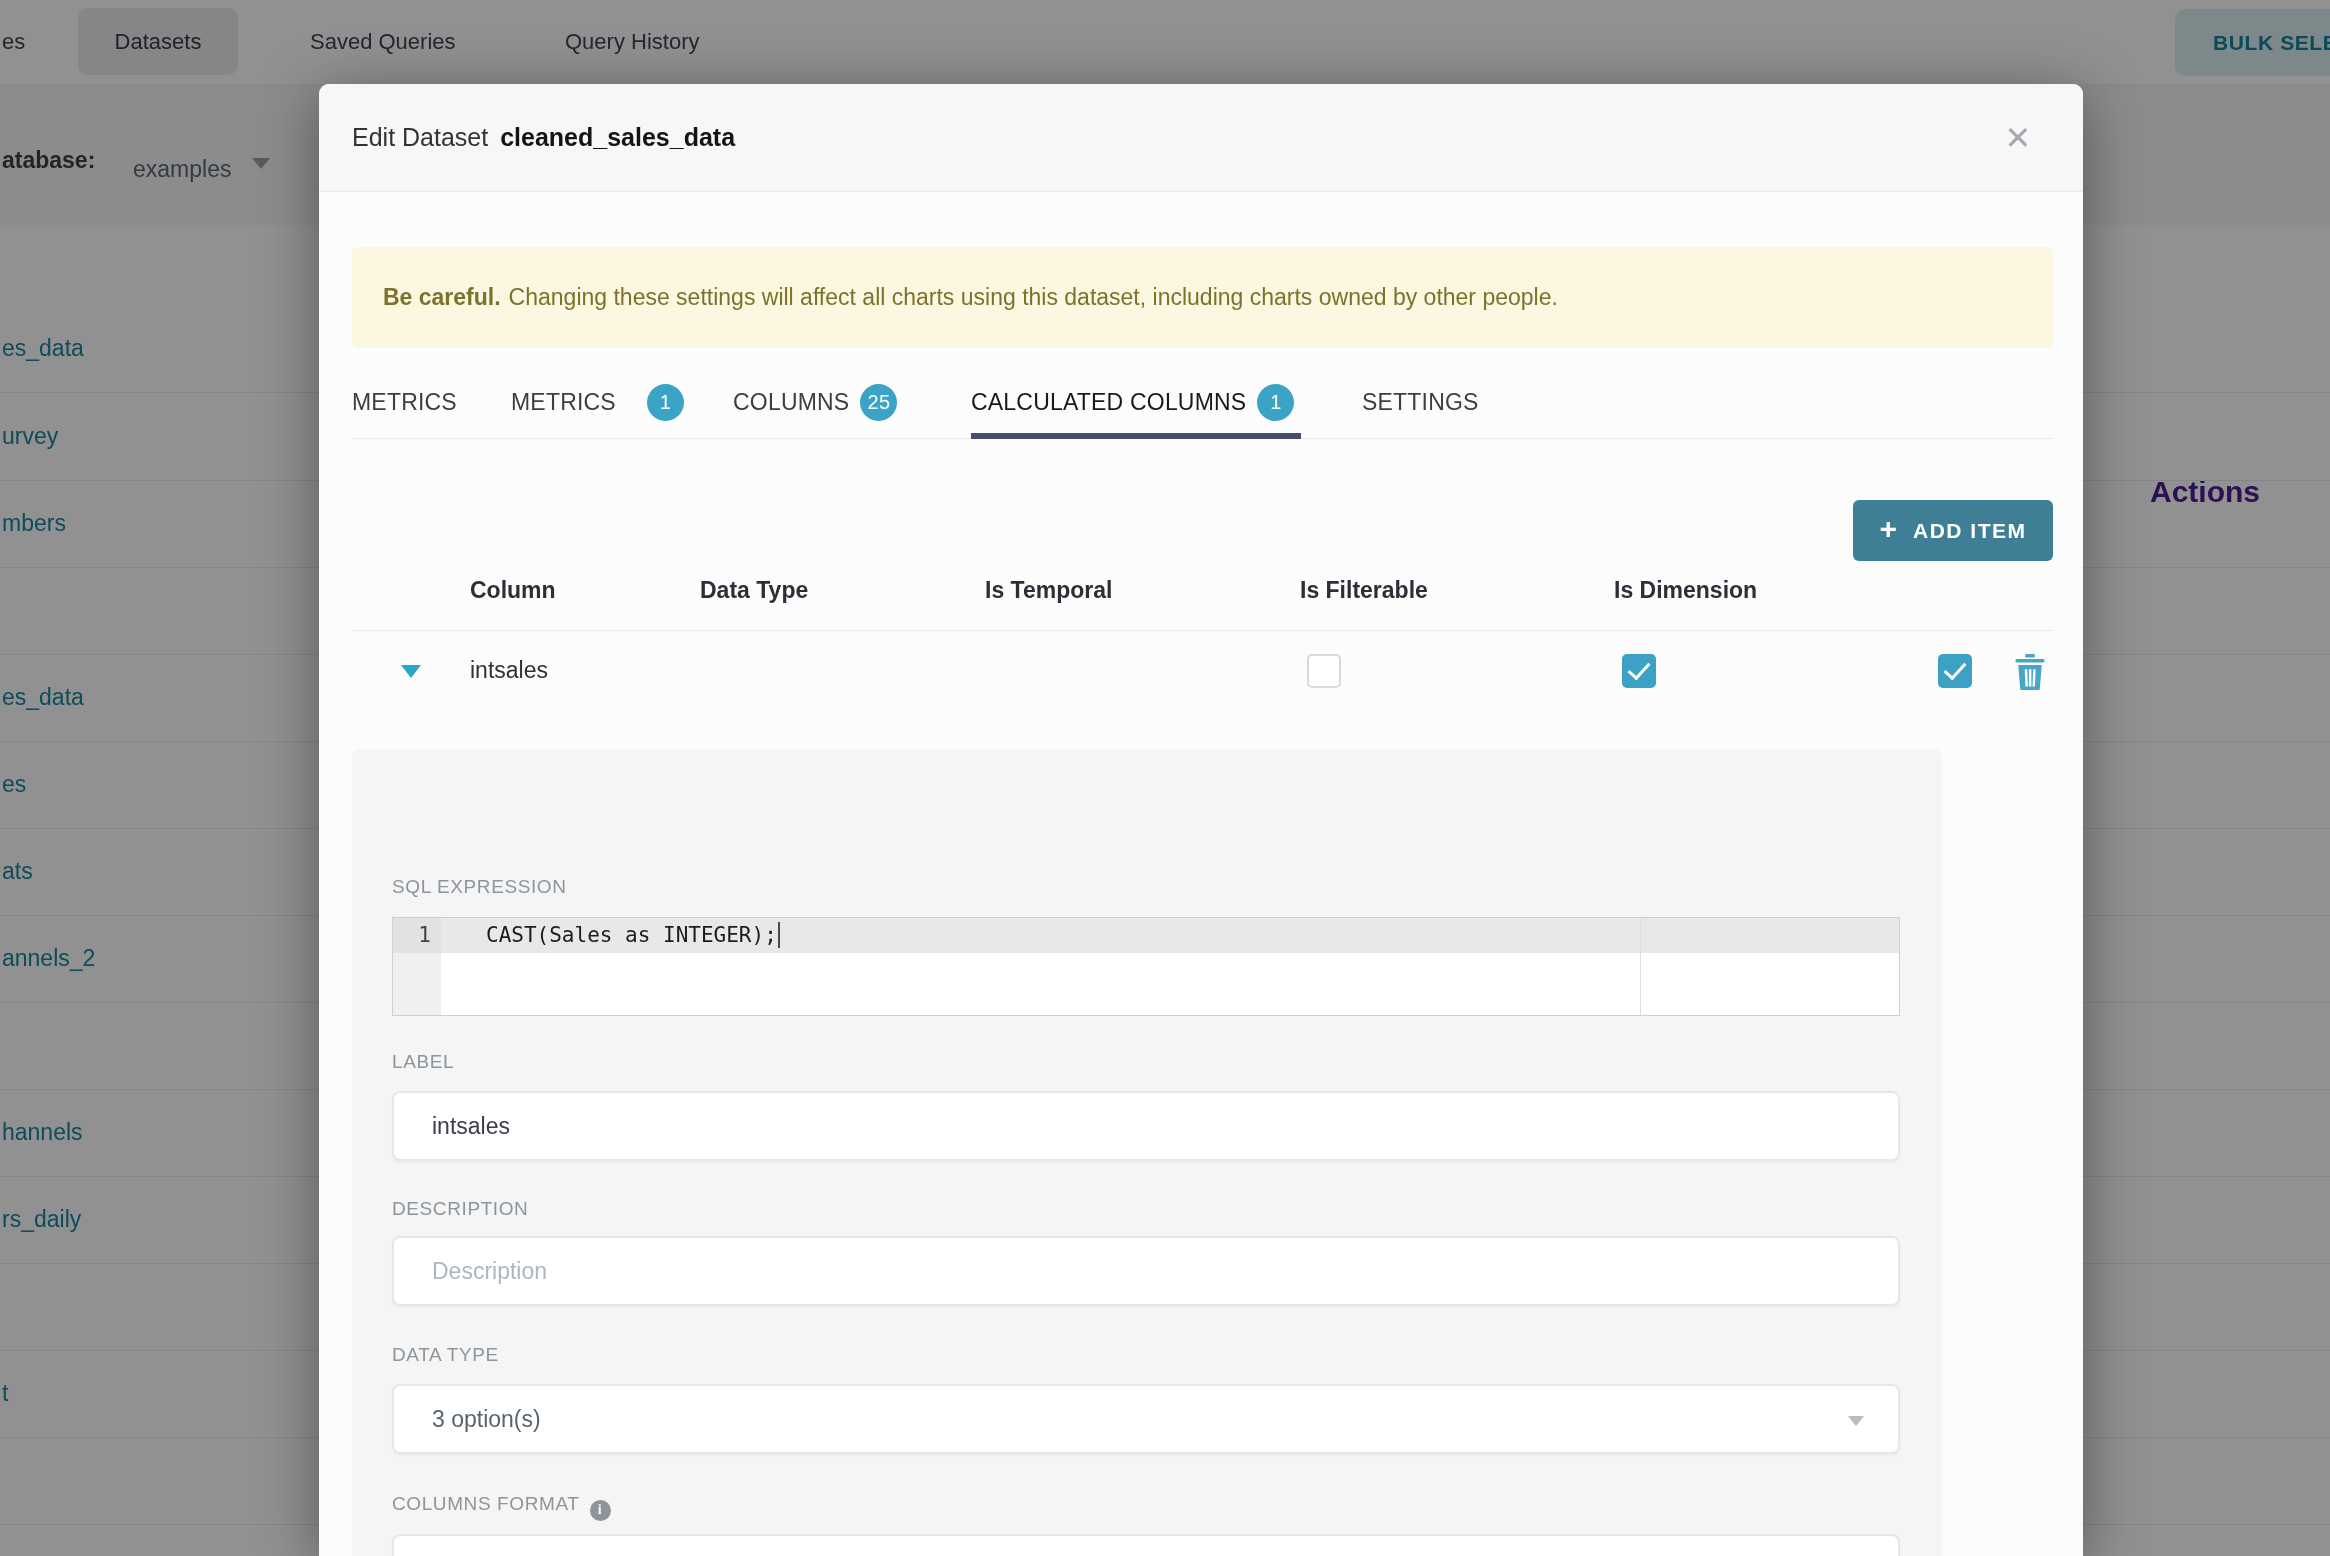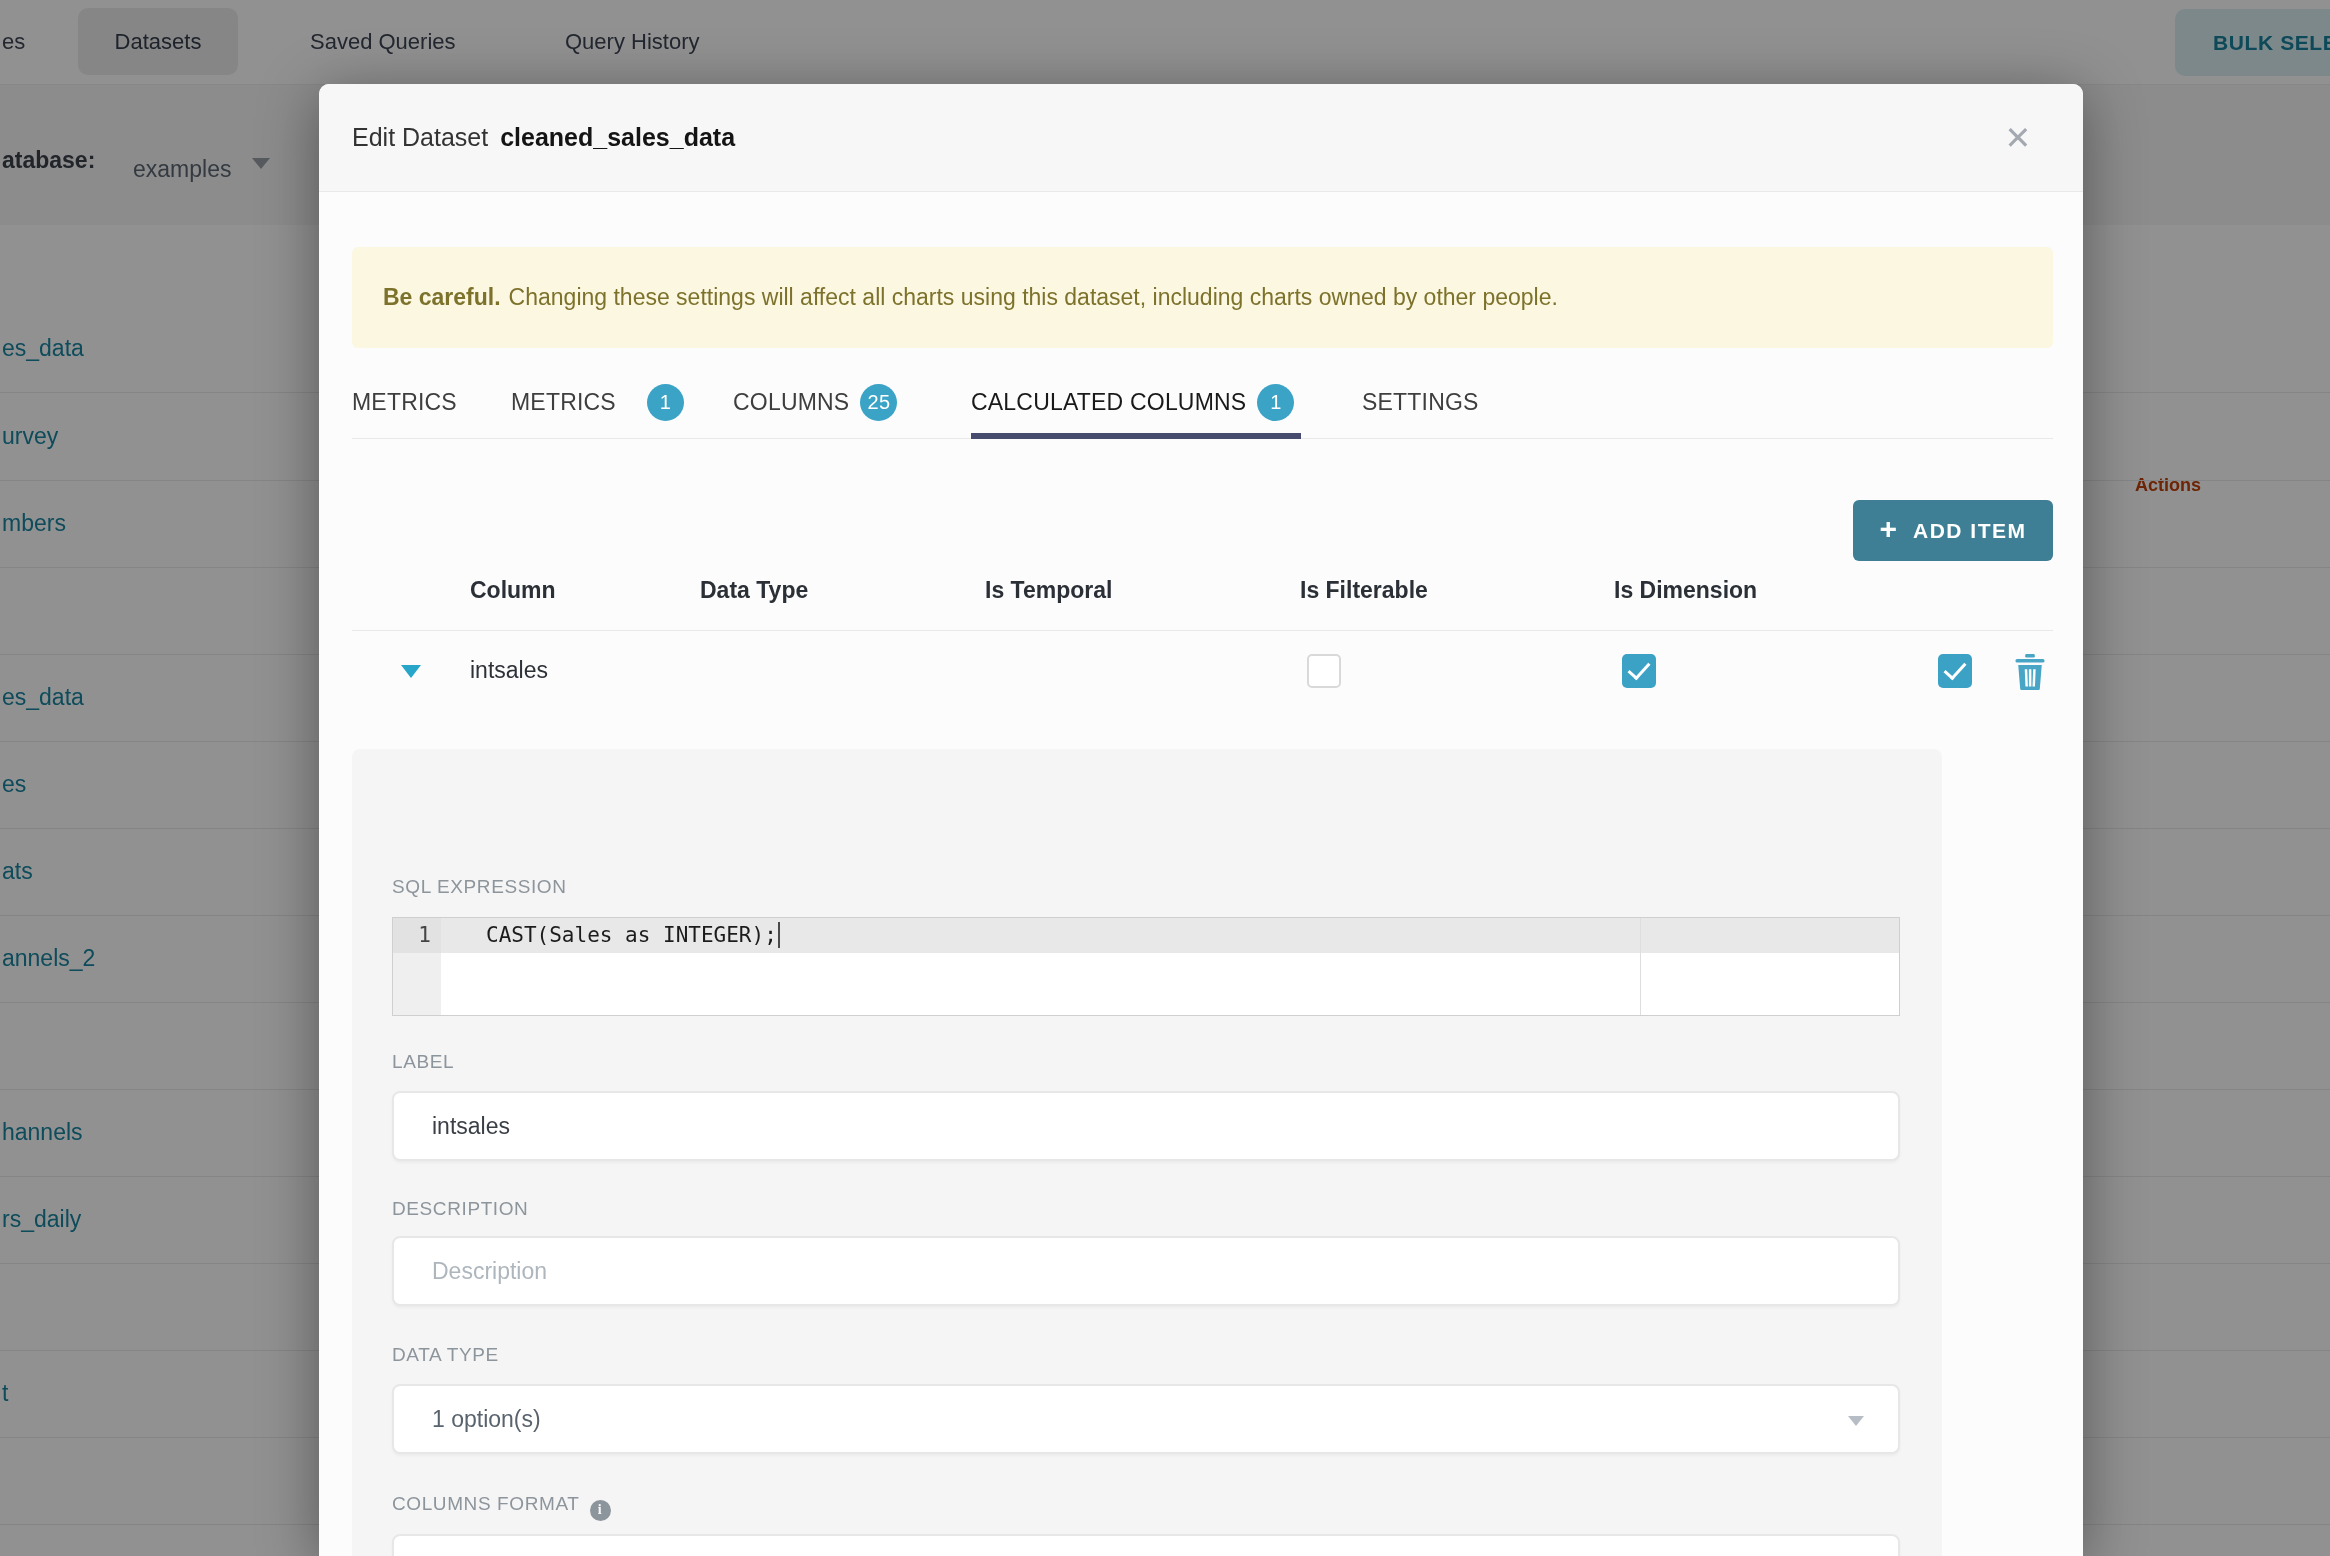--- a/index.html
+++ b/index.html
@@ -14,21 +14,21 @@
   .topTabActive{position:absolute;left:78px;top:8px;width:160px;height:67px;background:#ececec;border-radius:10px;
                 display:flex;align-items:center;justify-content:center;font-size:22px;color:#353d4c;}
   .bulkBtn{position:absolute;left:2175px;top:9px;width:320px;height:67px;background:#dceff5;border-radius:10px;
            display:flex;align-items:center;font-size:21px;font-weight:bold;letter-spacing:.6px;color:#17819b;padding-left:38px;box-sizing:border-box;}
   .filterLabel{position:absolute;left:2px;top:147px;font-size:23px;font-weight:bold;color:#3a414b;}
   .filterValue{position:absolute;left:133px;top:156px;font-size:23px;color:#5c6772;}
   .caretDown{width:0;height:0;border-left:9px solid transparent;border-right:9px solid transparent;border-top:11px solid #99a1aa;}
   .card{position:absolute;left:0;top:225px;right:0;height:1331px;background:#fff;}
   .rowline{position:absolute;left:0;right:0;height:1px;background:#e9eaeb;}
   .dslink{position:absolute;left:2px;font-size:23px;line-height:32px;color:#1985a0;cursor:pointer;}
-  .actionsHdr{position:absolute;left:2135px;top:250px;width:140px;text-align:left;font-size:18px;font-weight:bold;color:#c2410c;}
+  .actionsHdr{position:absolute;left:2135px;top:250px;width:140px;text-align:center;font-size:30px;font-weight:bold;color:#4c1d95;}
 
   .mask{position:absolute;inset:0;background:rgba(0,0,0,0.43);z-index:5;}
 
   
   .modal{position:absolute;left:319px;top:84px;width:1764px;height:1472px;background:#fcfcfc;
          border-radius:10px 10px 0 0;z-index:10;box-shadow:0 10px 60px rgba(0,0,0,.4);overflow:hidden;}
   .mHeader{position:absolute;left:0;top:0;right:0;height:107px;background:#f7f7f7;border-bottom:1px solid #e9e9e9;}
   .mTitle{position:absolute;left:33px;top:0;height:107px;display:flex;align-items:center;font-size:25px;color:#333;text-align:right;}
   .mTitle b{color:#141414;margin-left:12px;}
   .mClose{position:absolute;right:30px;top:0;height:107px;width:70px;display:flex;align-items:center;justify-content:center;
@@ -217,21 +217,21 @@
       </div>
 
       <span class="fieldLabel" style="top:302px;">LABEL</span>
       <input class="tfield" style="top: 342px;" value="intsales">
 
       <span class="fieldLabel" style="top:449px;">DESCRIPTION</span>
       <input class="tfield" style="top: 487px;" placeholder="Description">
 
       <span class="fieldLabel" style="top:595px;">DATA TYPE</span>
       <div class="selectBox" style="top:635px;">
-        <span>1 option(s)</span>
+        <span>3 option(s)</span>
         <div class="selCaret" style="top:30px;"></div>
       </div>
 
       <span class="fieldLabel" style="top:744px;"><span>COLUMNS FORMAT</span><span class="infoIcon">i</span></span>
       <input class="tfield" style="top: 785px;" placeholder="%Y/%m/%d">
 
     </div>
   </div>
 </div>
 

